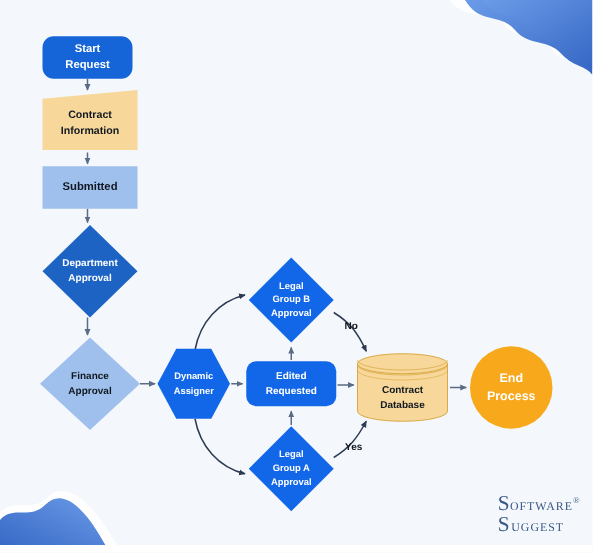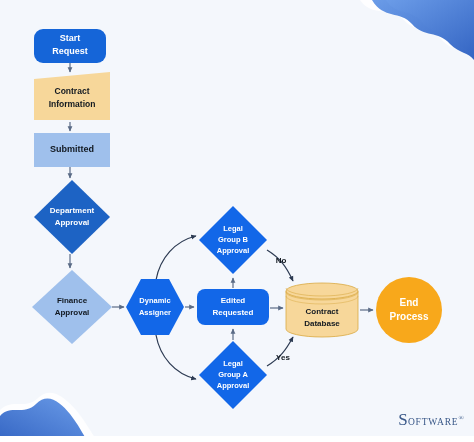--- a/index.html
+++ b/index.html
@@ -222,15 +222,18 @@
     </g>
 
     <text class="edge-label" x="281" y="261">No</text>
     <text class="edge-label" x="283" y="358">Yes</text>
   </svg>
 
   <div class="watermark">
     <div class="wm-line1">
       <span class="wm-cap">S</span><span class="wm-sm">OFTWARE</span><span class="wm-reg">®</span>
     </div>
+    <div class="wm-line2">
+      <span class="wm-cap">S</span><span class="wm-sm">UGGEST</span>
+    </div>
   </div>
 
 </div>
 
 </body></html>

